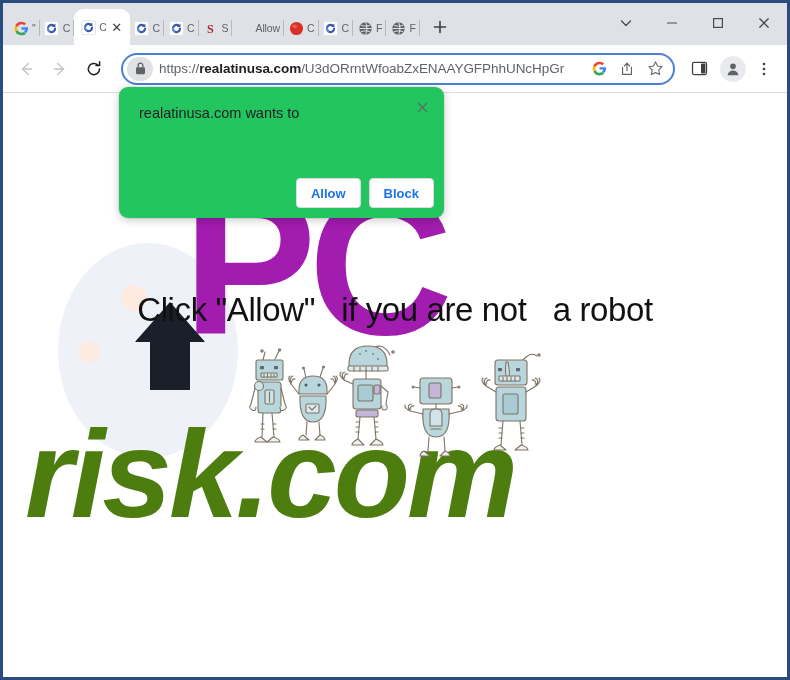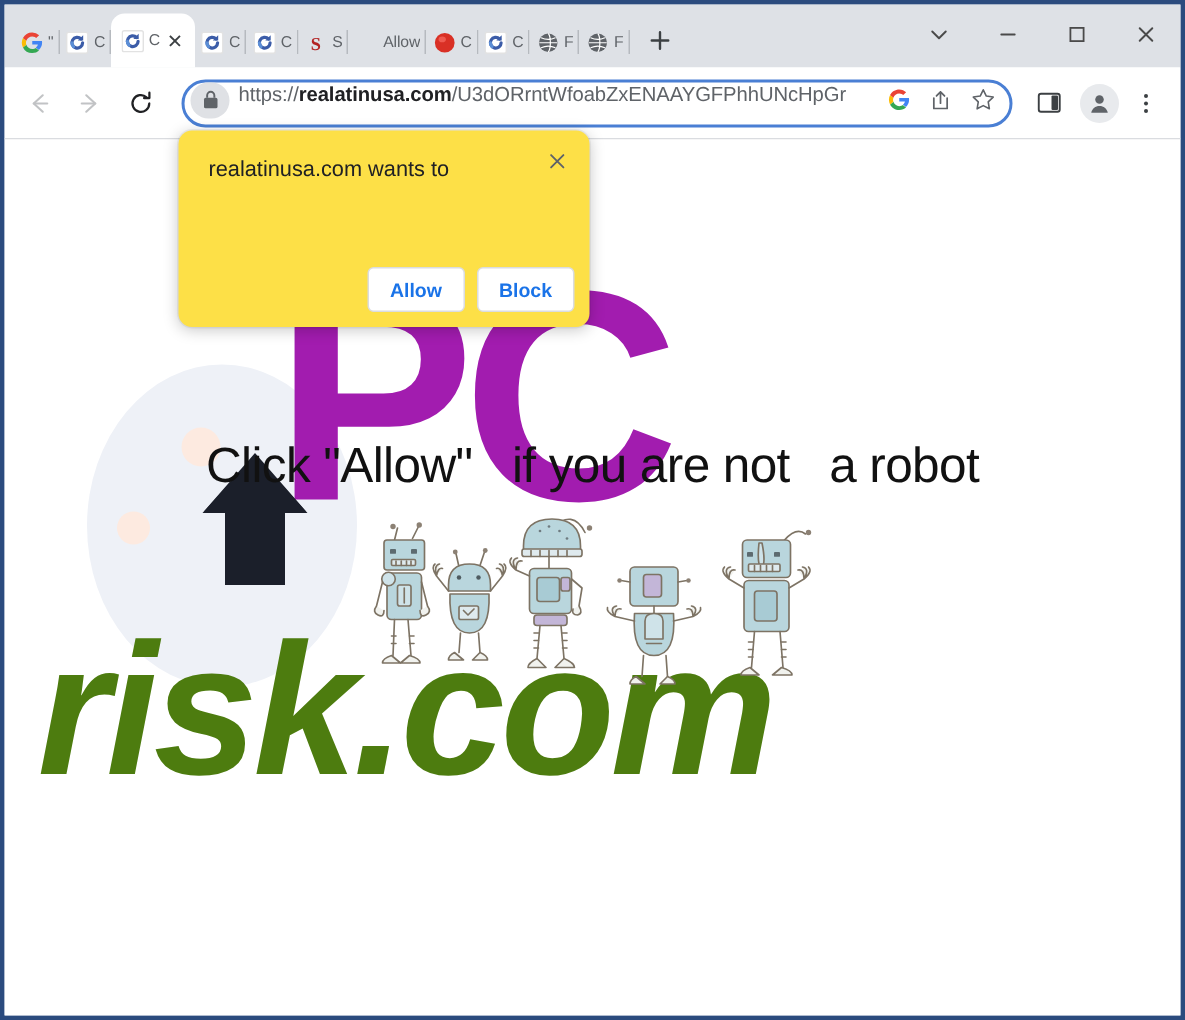--- a/index.html
+++ b/index.html
@@ -134,21 +134,21 @@
   }
   .nav-btn.disabled { opacity: 0.38; }
 
   #omnibox {
     flex: 1 1 auto;
     height: 32px;
     margin: 0 6px 0 8px;
     border: 2px solid #4a7fd4;
     border-radius: 18px;
     display: flex;
-    align-items: flex-start;
+    align-items: center;
     padding: 0 6px 0 4px;
     background: #ffffff;
     min-width: 0;
   }
   #site-info-lock {
     width: 26px; height: 24px;
     border-radius: 12px;
     background: #dfe1e5;
     display: flex; align-items: center; justify-content: center;
     flex: 0 0 26px;
@@ -255,22 +255,22 @@
   #robots-illustration {
     position: absolute;
     left: 245px; top: 245px;
     width: 310px; height: 130px;
   }
 
   
   #notif-popup {
     position: absolute;
     left: 116px; top: 84px;
-    width: 274px; height: 131px;
-    background: #fde047;
+    width: 325px; height: 131px;
+    background: #22c55e;
     border-radius: 9px;
     box-shadow: 0 2px 10px rgba(0,0,0,0.22), 0 0 0 1px rgba(0,0,0,0.05);
     z-index: 30;
   }
   #notif-title {
     position: absolute;
     left: 20px; top: 18px;
     font-size: 14.5px;
     color: #202124;
     font-weight: 400;

